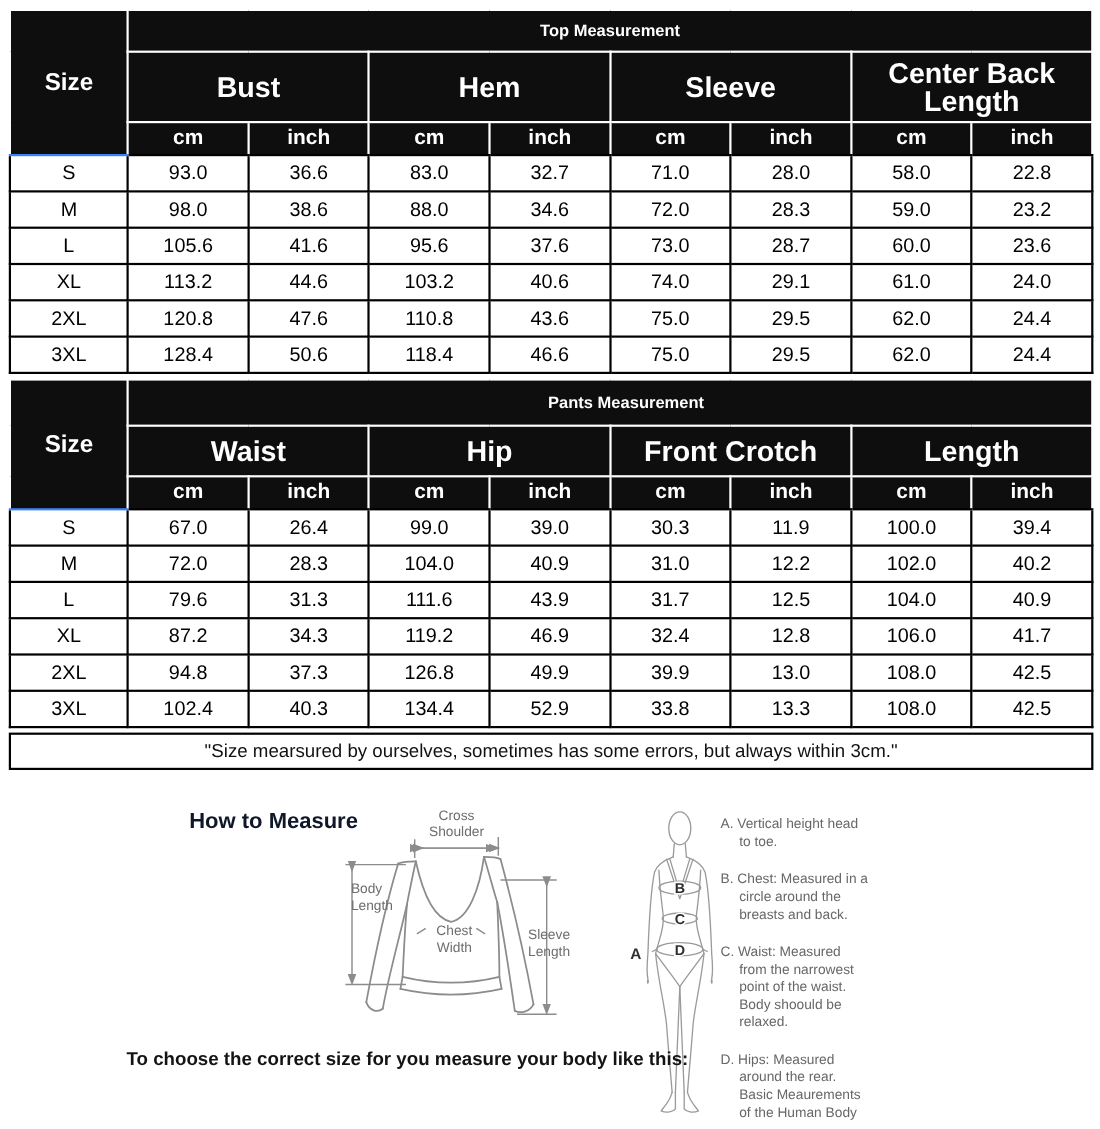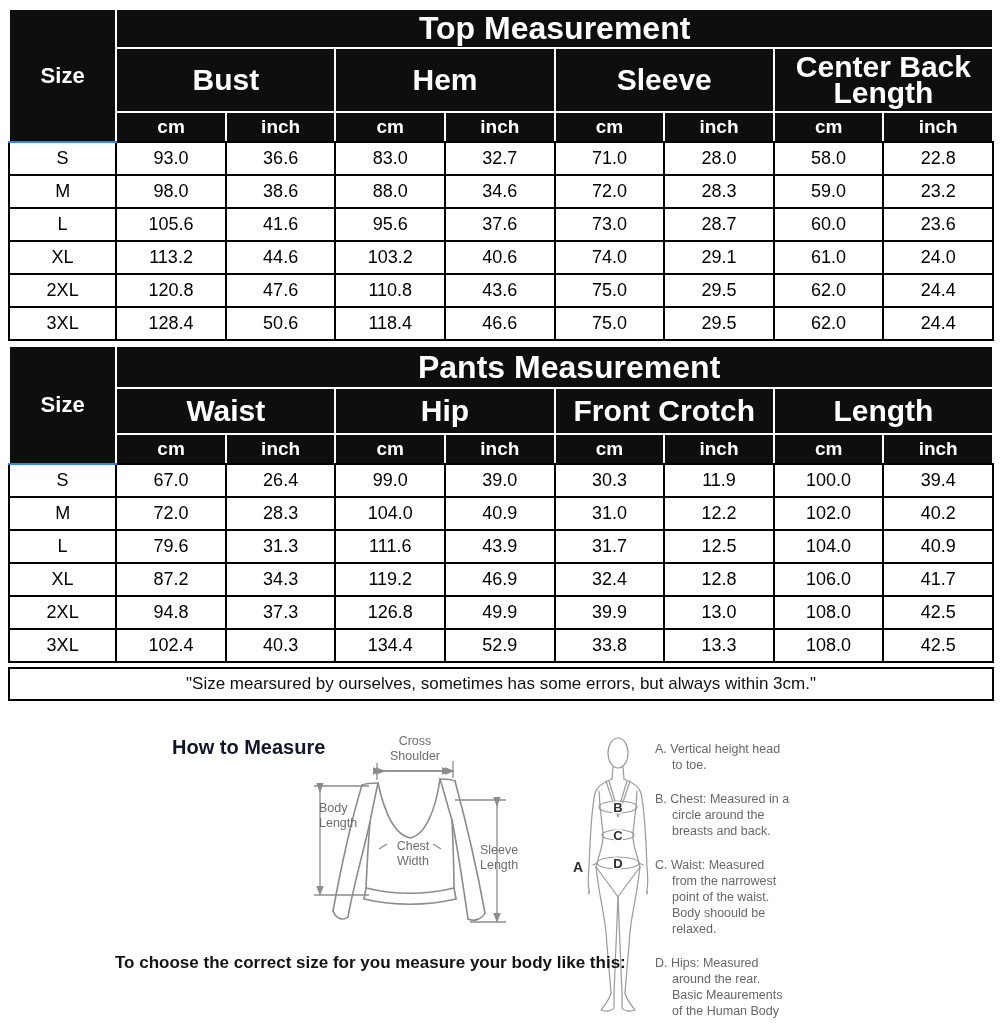--- a/index.html
+++ b/index.html
@@ -7,22 +7,22 @@
     width:1000px;height:1026px;position:relative;background:#ffffff;
     font-family:"Liberation Sans", sans-serif;overflow:hidden;
   }
   .tables-wrap{position:absolute;left:8px;top:8px;width:986px;}
   table.size-table{width:100%;border-collapse:collapse;table-layout:fixed;text-align:center;}
   table.size-table.pants{margin-top:4px;}
   .size-table th{
     background:#0e0e0e;color:#ffffff;border:2px solid #ffffff;
     font-weight:bold;padding:0;vertical-align:middle;
   }
-  .r-title th.th-title{font-size:32px;height:36px;}
-  .r-group th{font-size:30px;height:62px;line-height:26px;margin-top:28px;}
+  .r-title th.th-title{font-size:15px;height:36px;}
+  .r-group th{font-size:26px;height:62px;line-height:26px;margin-top:28px;}
   .pants .r-group th{height:44px;}
   .pants .r-title th.th-title{height:40px;padding-left:29px;}
   .r-units th{font-size:19px;height:28px;border-bottom:2px solid #000;}
   th.th-size{font-size:22px;border-bottom:2px solid #3b82f6;}
   .size-table tbody td{
     border:2px solid #000;background:#fff;color:#000;
     font-size:18px;height:31px;padding:0;vertical-align:middle;
   }
   .note-box{
     margin-top:4px;border:2px solid #000;height:30px;

